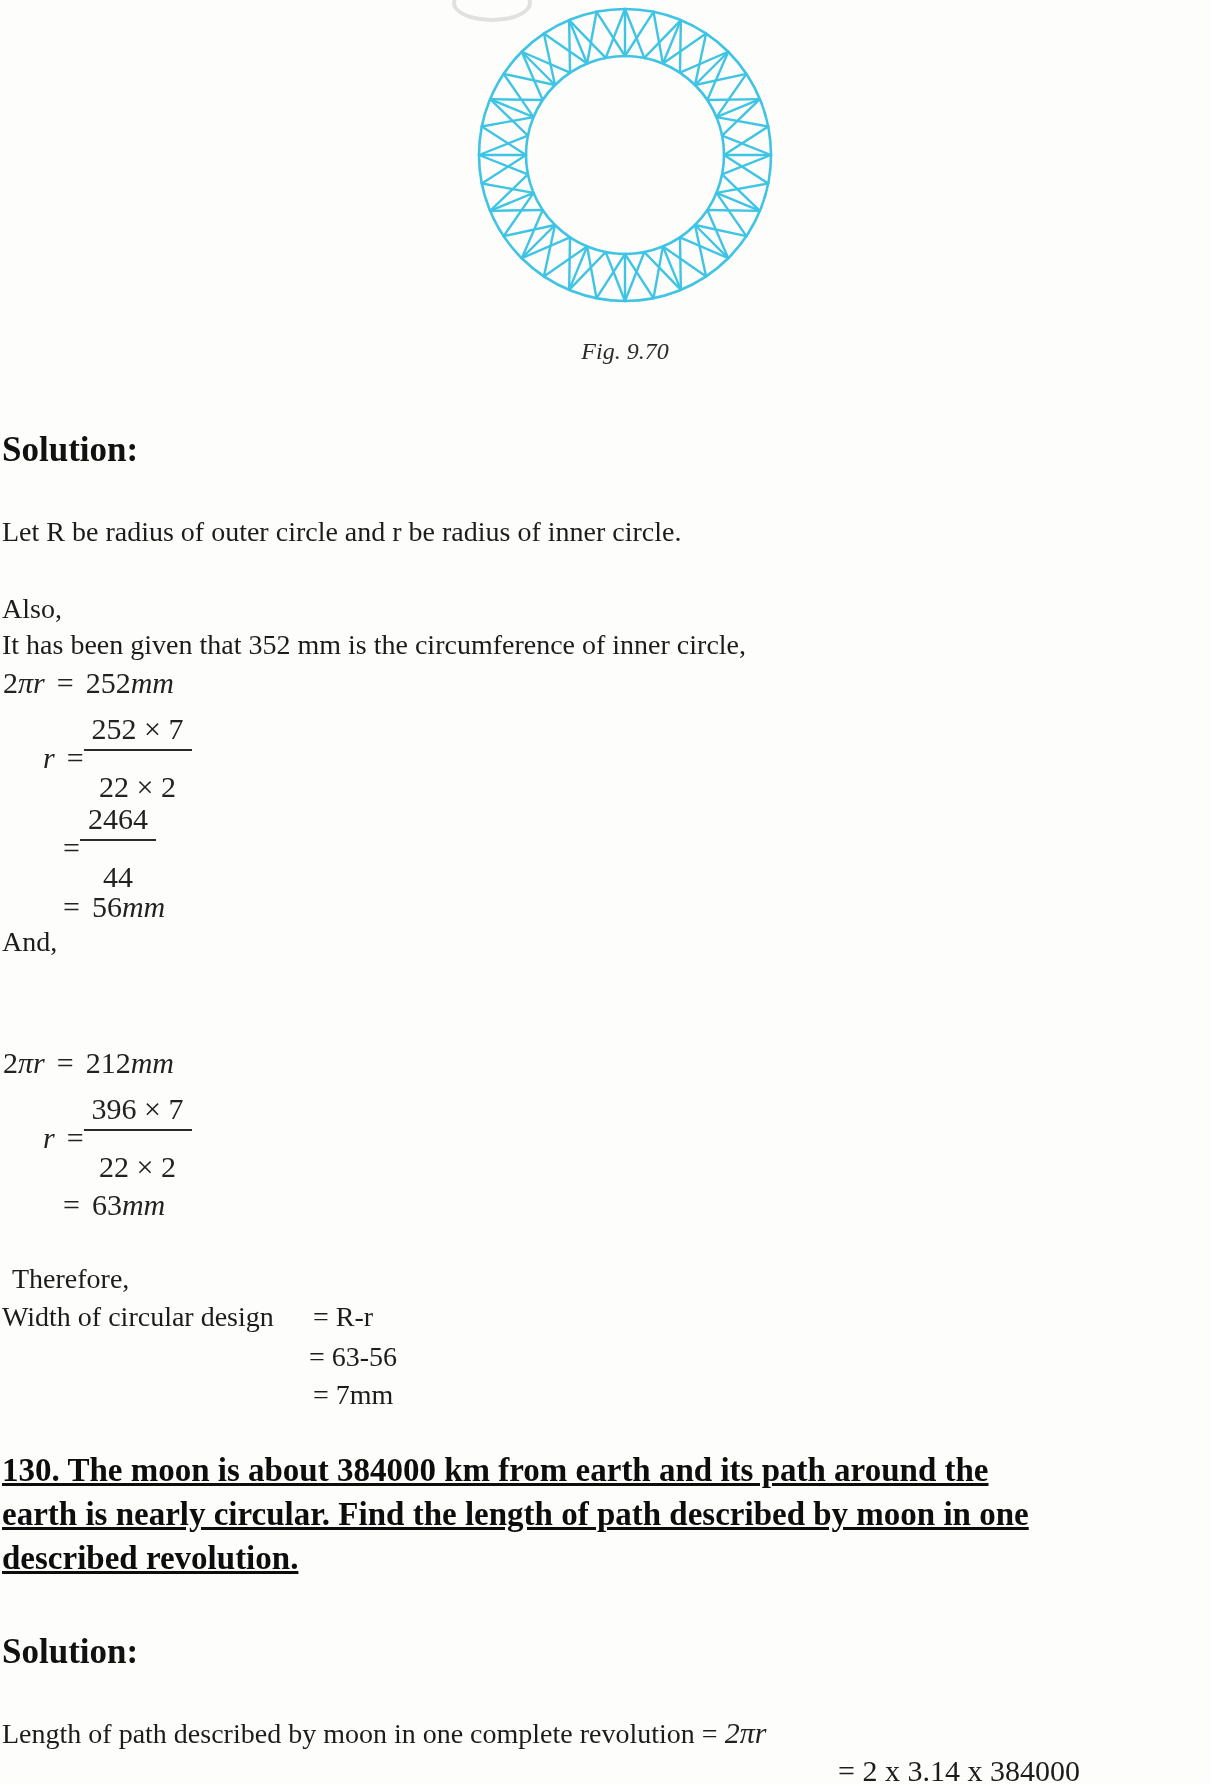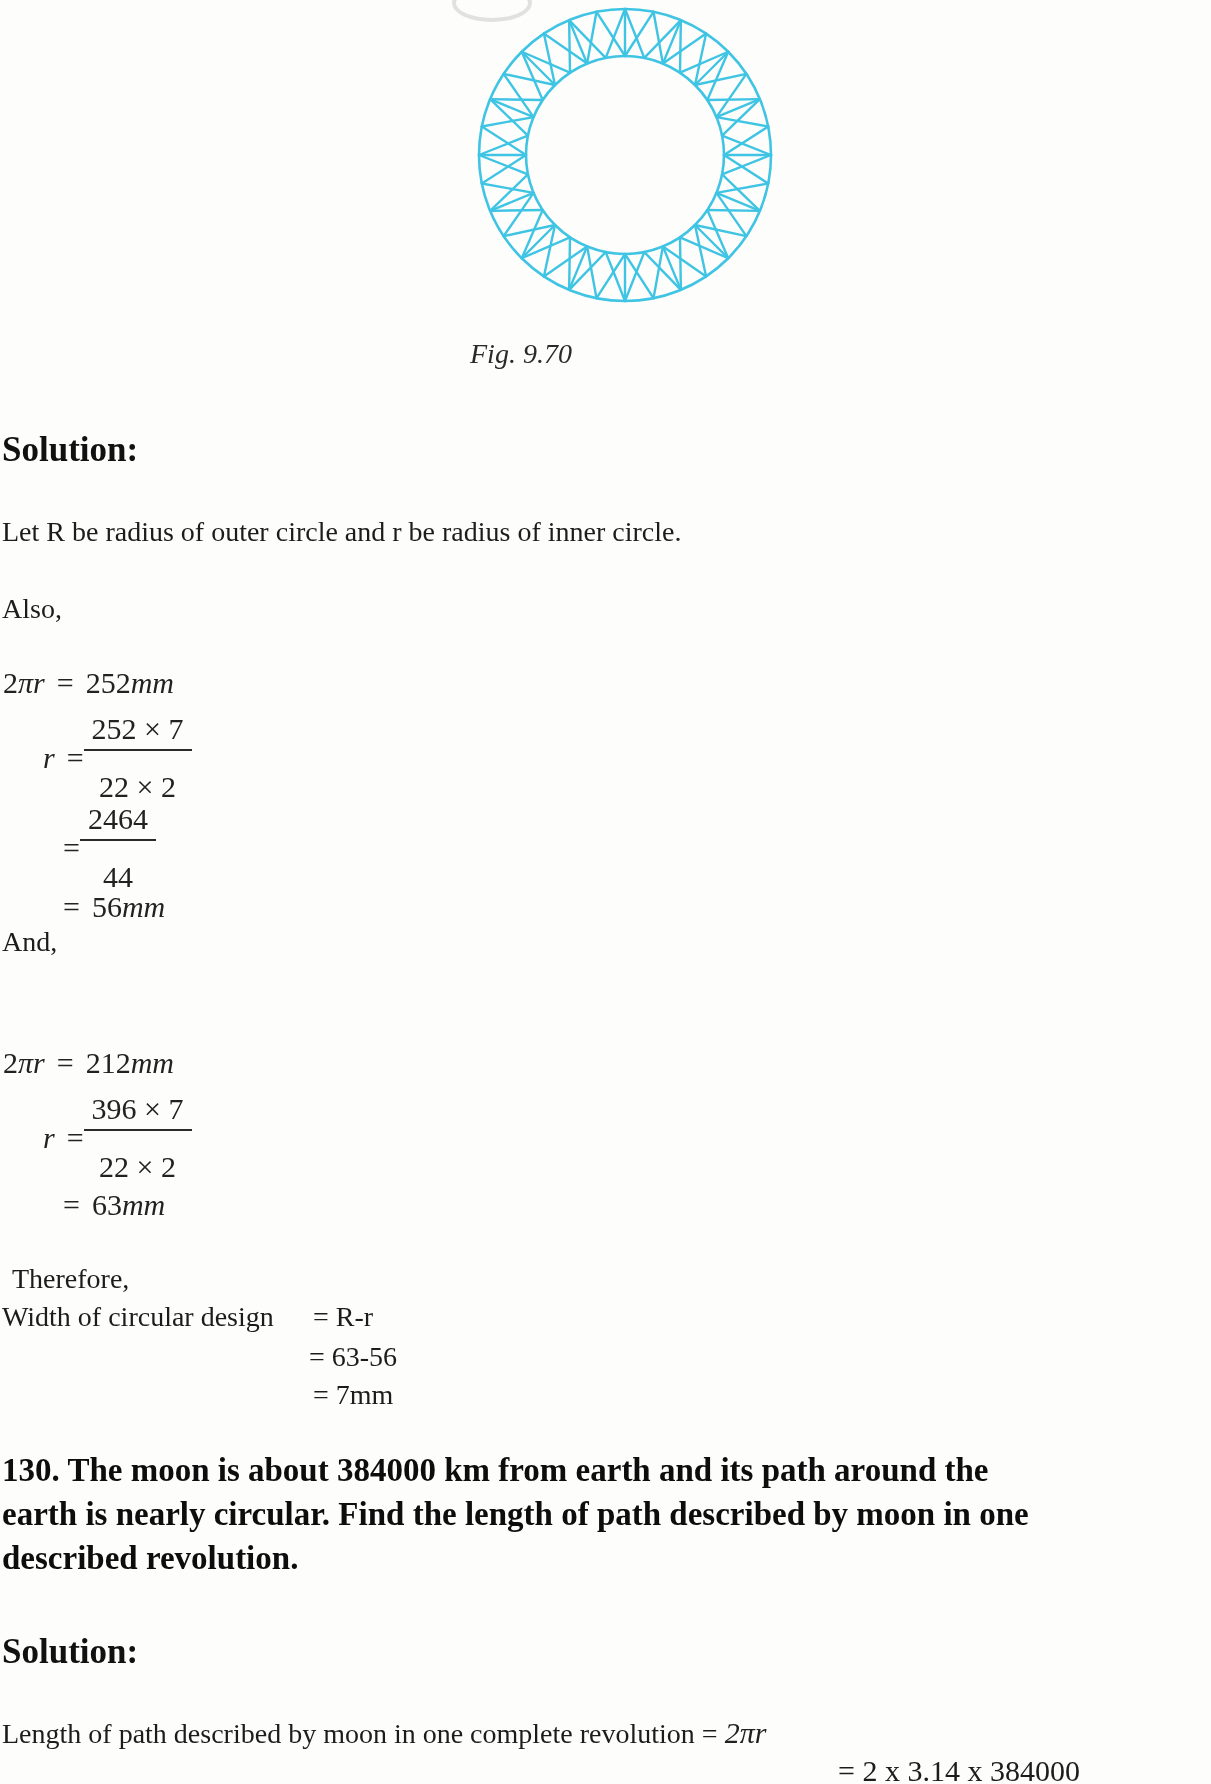--- a/index.html
+++ b/index.html
@@ -7,29 +7,29 @@
     position:relative;
     width:1211px;height:1784px;
     background:#fdfdfc;
     overflow:hidden;
     font-family:"Liberation Serif","DejaVu Serif",serif;
     color:#1b1b1b;
   }
   .abs{position:absolute;}
   .body-text{font-size:28px;line-height:34px;color:#1c1c1c;}
   .heading{font-size:35px;font-weight:bold;color:#111;}
-  .q-bold{font-size:33px;line-height:44px;font-weight:bold;color:#0d0d0d;}
+  .q-bold{font-size:33px;line-height:44px;font-weight:bold;color:#0d0d0d;text-decoration:underline;}
   .math{font-size:30px;color:#222;}
   .it{font-style:italic;}
   .eqline{display:flex;align-items:center;}
   .eqline .gap{display:inline-block;width:12px;}
   .frac{display:inline-flex;flex-direction:column;text-align:center;}
   .frac .num{padding:0 8px 3px 8px;border-bottom:2px solid #2a2a2a;}
   .frac .den{padding-top:19px;}
-  .caption{font-size:28px;font-style:italic;color:#2a2a2a;}
+  .caption{font-size:24px;font-style:italic;color:#2a2a2a;text-align:center;}
   .watermark{
     width:72px;height:30px;border:4px solid #d9d9d9;border-radius:50%;
     opacity:.8;
   }
   svg line, svg circle{stroke-linecap:round;}
 </style>
 </head>
 <body>
 
 <div id="page">
@@ -122,20 +122,21 @@
     </svg>
 
   <div class="abs caption" style="left:470px;top:338px;width:310px;">Fig. 9.70</div>
 
   <div class="abs heading" style="left:2px;top:430px;">Solution:</div>
 
   <div class="abs body-text" style="left:2px;top:515px;">Let R be radius of outer circle and r be radius of inner circle.</div>
 
   <div class="abs body-text" style="left:2px;top:592px;">Also,</div>
 
+  <div class="abs body-text" style="left:2px;top:628px;">It has been given that 352 mm is the circumference of inner circle,</div>
 
   <div class="abs math eqline" style="left:3px;top:666px;">
     <span>2</span>
       <span class="it">πr</span>
       <span class="gap"></span>
       <span>=</span>
       <span class="gap"></span>
       <span>252</span>
       <span class="it">mm</span>
   </div>

